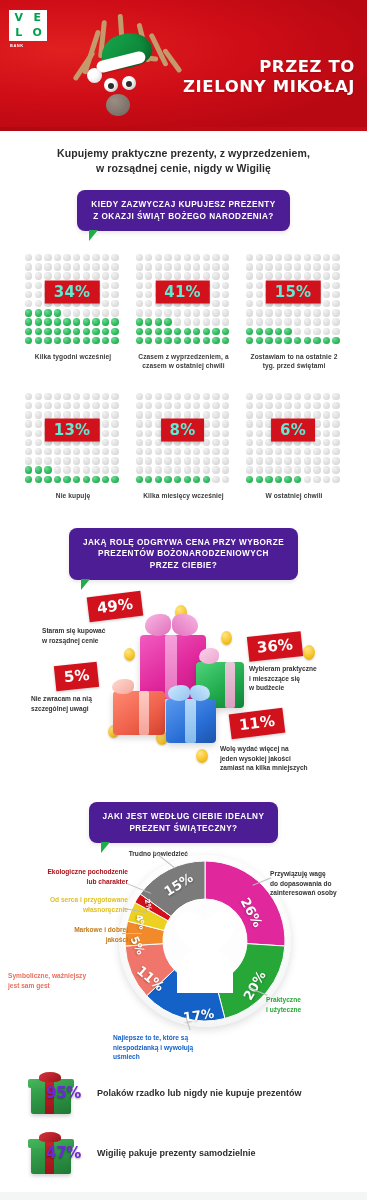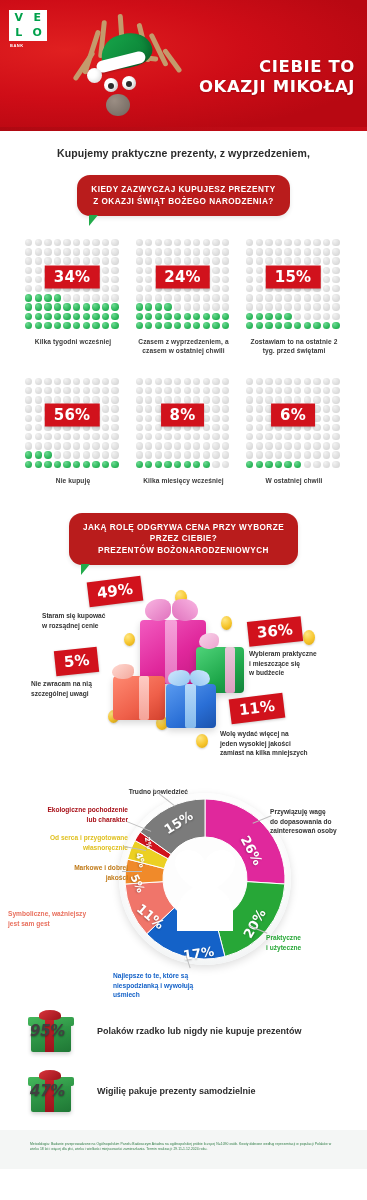--- a/index.html
+++ b/index.html
@@ -52,21 +52,21 @@
   .hero-title{ position:absolute; right:12px; top:57px; text-align:right; color:#fff;
     font-weight:bold; font-size:16.5px; letter-spacing:.6px; line-height:20px;
     font-family:"DejaVu Sans", sans-serif; text-shadow:0 1px 2px rgba(0,0,0,.18);}
 
   
   .intro{ text-align:center; color:#2b2b2b; font-size:10.5px; font-weight:bold;
     line-height:15px; margin:15px 26px 0 26px; letter-spacing:.1px;}
 
   .bubble-wrap{ display:flex; justify-content:center; position:relative; margin-top:14px;}
   .bubble{
-    background:#b91c1c; color:#fff; border-radius:13px; padding:9px 14px;
+    background:#4c1d95; color:#fff; border-radius:8px; padding:9px 14px;
     text-align:center; font-size:8.2px; font-weight:bold; letter-spacing:.45px;
     line-height:11.5px; position:relative; max-width:250px;
     box-shadow:0 2px 4px rgba(0,0,0,.10);
   }
   .bubble:after{
     content:""; position:absolute; left:12px; bottom:-10px; width:0; height:0;
     border-left:9px solid #22ab4b; border-bottom:11px solid transparent;
     border-right:5px solid transparent;
   }
 
@@ -79,21 +79,21 @@
   .dot:before{
     content:""; position:absolute; left:1px; top:1px; width:7.4px; height:7.4px;
     border-radius:50%;
     background:radial-gradient(circle at 32% 28%, #f2f2f2, #dddddd 62%, #cfcfcf 100%);
   }
   .dot.on:before{
     background:radial-gradient(circle at 32% 28%, #6ddb92, #2fb85d 58%, #1f9a49 100%);
   }
   .badge{
     position:absolute; left:50%; top:42%; transform:translate(-50%,-50%);
-    background:#d1121c; color:#ffffff; font-weight:bold; font-size:15px;
+    background:#d1121c; color:#5eead4; font-weight:bold; font-size:15px;
     padding:2px 9px 3px 9px; letter-spacing:.2px;
     font-family:"DejaVu Sans", sans-serif; box-shadow:0 1px 3px rgba(0,0,0,.25);
   }
   .mcaption{ text-align:center; font-size:6.6px; color:#3b3b3b; line-height:9px;
     margin-top:7px; font-weight:bold; letter-spacing:.1px;}
 
   
   .gifts-area{ position:relative; height:210px; margin-top:6px; }
   .tag{
     position:absolute; background:#d1121c; color:#fff; font-weight:bold;
@@ -132,23 +132,23 @@
   .giftbox-ic{ position:relative; width:46px; height:42px; flex:0 0 46px;}
   .gb-body{ position:absolute; left:3px; top:11px; width:40px; height:31px;
     background:linear-gradient(160deg,#3cae54 0%, #2b8f42 55%, #1f7735 100%); border-radius:2px;
     box-shadow:0 2px 4px rgba(0,0,0,.2);}
   .gb-lid{ position:absolute; left:0px; top:7px; width:46px; height:9px;
     background:linear-gradient(160deg,#45b85c, #2f9646); border-radius:2px;}
   .gb-rib{ position:absolute; left:17px; top:7px; width:9px; height:35px;
     background:linear-gradient(180deg,#c8232b,#9c141c);}
   .gb-bow{ position:absolute; left:11px; top:0px; width:22px; height:10px;
     background:linear-gradient(140deg,#d8333b,#9c141c); border-radius:50% 50% 30% 30%;}
-  .gb-pct{ position:absolute; left:2px; top:12px; color:#404040; font-weight:bold;
+  .gb-pct{ position:absolute; left:18px; top:12px; color:#6d28d9; font-weight:bold;
     font-family:"DejaVu Sans", sans-serif; font-size:15px; text-shadow:0 1px 2px rgba(0,0,0,.35);
-    letter-spacing:-.3px;font-style:italic;}
+    letter-spacing:-.3px;}
   .stat-text{ margin-left:23px; font-size:9px; color:#2d2d2d; font-weight:bold; line-height:13px; }
 
   .footer{
     margin:18px 0 0 0; padding:12px 30px 16px 30px;
     background:#f4f6f5; color:#2c7a42; font-size:3.4px; line-height:5.2px;
     letter-spacing:.05px;
   }
 </style>
 </head>
 <body>
@@ -182,27 +182,28 @@
       <div class="eye" style="left:44px; top:72px;">
           <i></i>
         </div>
       <div class="eye" style="left:62px; top:70px;">
           <i></i>
         </div>
       <div class="nose"></div>
     </div>
 
     <div class="hero-title">
-      <div>CIEBIE TO</div>
-      <div>OKAZJI MIKOŁAJ</div>
+      <div>PRZEZ TO</div>
+      <div>ZIELONY MIKOŁAJ</div>
     </div>
   </div>
 
   <div class="intro">
     <div>Kupujemy praktyczne prezenty, z wyprzedzeniem,</div>
+    <div>w rozsądnej cenie, nigdy w Wigilię</div>
   </div>
 
   <div class="bubble-wrap">
     <div class="bubble">
       <div>KIEDY ZAZWYCZAJ KUPUJESZ PREZENTY</div>
       <div>Z OKAZJI ŚWIĄT BOŻEGO NARODZENIA?</div>
     </div>
   </div>
 
   <div class="matrix-row">
@@ -411,21 +412,21 @@
             <div class="dot on"></div>
             <div class="dot on"></div>
             <div class="dot on"></div>
             <div class="dot on"></div>
             <div class="dot on"></div>
             <div class="dot on"></div>
             <div class="dot on"></div>
             <div class="dot on"></div>
             <div class="dot on"></div>
           </div>
-        <div class="badge">24%</div>
+        <div class="badge">41%</div>
       </div>
       <div class="mcaption">Czasem z wyprzedzeniem, a czasem w ostatniej chwili</div>
     </div>
     <div class="matrix-col">
       <div class="matrix">
         <div class="dots">
             <div class="dot"></div>
             <div class="dot"></div>
             <div class="dot"></div>
             <div class="dot"></div>
@@ -630,21 +631,21 @@
             <div class="dot on"></div>
             <div class="dot on"></div>
             <div class="dot on"></div>
             <div class="dot on"></div>
             <div class="dot on"></div>
             <div class="dot on"></div>
             <div class="dot on"></div>
             <div class="dot on"></div>
             <div class="dot on"></div>
           </div>
-        <div class="badge">56%</div>
+        <div class="badge">13%</div>
       </div>
       <div class="mcaption">Nie kupuję</div>
     </div>
     <div class="matrix-col">
       <div class="matrix">
         <div class="dots">
             <div class="dot"></div>
             <div class="dot"></div>
             <div class="dot"></div>
             <div class="dot"></div>
@@ -855,22 +856,22 @@
           </div>
         <div class="badge">6%</div>
       </div>
       <div class="mcaption">W ostatniej chwili</div>
     </div>
   </div>
 
   <div class="bubble-wrap" style="margin-top:28px;">
     <div class="bubble">
       <div>JAKĄ ROLĘ ODGRYWA CENA PRZY WYBORZE</div>
+      <div>PREZENTÓW BOŻONARODZENIOWYCH</div>
       <div>PRZEZ CIEBIE?</div>
-      <div>PREZENTÓW BOŻONARODZENIOWYCH</div>
     </div>
   </div>
 
   <div class="gifts-area">
 
     <div class="coin" style="left:175px; top:19px; width:12px; height:15px;"></div>
     <div class="coin" style="left:221px; top:45px; width:11px; height:14px;"></div>
     <div class="coin" style="left:303px; top:59px; width:12px; height:15px;"></div>
     <div class="coin" style="left:124px; top:62px; width:11px; height:13px;"></div>
     <div class="coin" style="left:108px; top:139px; width:11px; height:13px;"></div>
@@ -929,20 +930,26 @@
     </div>
 
     <div class="tag" style="left:230px; top:125px; transform:rotate(-7deg);">11%</div>
     <div class="gtext" style="left:220px; top:158px; width:130px;">
       <div>Wolę wydać więcej na</div>
       <div>jeden wysokiej jakości</div>
       <div>zamiast na kilka mniejszych</div>
     </div>
   </div>
 
+  <div class="bubble-wrap" style="margin-top:6px;">
+    <div class="bubble">
+      <div>JAKI JEST WEDŁUG CIEBIE IDEALNY</div>
+      <div>PREZENT ŚWIĄTECZNY?</div>
+    </div>
+  </div>
 
   <div class="donut-area">
     <div class="donut-plate"></div>
     <svg class="donut-svg" width="172" height="172" viewBox="0 0 172 172">
       <g id="donut-slices">
           <path d="M 86 6 A 80 80 0 0 1 165.84213827426174 91.02324156234508 L 127.91712259398741 88.63720182023117 A 42 42 0 0 0 86 44 Z" fill="#e0289c" stroke="#ffffff" stroke-width="1"></path>
           <path d="M 165.84213827426174 91.02324156234508 A 80 80 0 0 1 105.89519097318838 163.4866528902905 L 96.4449752609239 126.68049276740251 A 42 42 0 0 0 127.91712259398741 88.63720182023117 Z" fill="#27a737" stroke="#ffffff" stroke-width="1"></path>
           <path d="M 105.89519097318838 163.4866528902905 A 80 80 0 0 1 27.682509806287065 140.7637684742951 L 55.38331764830071 114.75097844900492 A 42 42 0 0 0 96.4449752609239 126.68049276740251 Z" fill="#1462c8" stroke="#ffffff" stroke-width="1"></path>
           <path d="M 27.682509806287065 140.7637684742951 A 80 80 0 0 1 6.157861725738272 91.02324156234509 L 44.08287740601259 88.63720182023117 A 42 42 0 0 0 55.38331764830071 114.75097844900492 Z" fill="#f0756a" stroke="#ffffff" stroke-width="1"></path>
           <path d="M 6.157861725738272 91.02324156234509 A 80 80 0 0 1 8.513347109709514 66.1048090268116 L 45.319507232597495 75.55502473907609 A 42 42 0 0 0 44.08287740601259 88.63720182023117 Z" fill="#f08a2a" stroke="#ffffff" stroke-width="1"></path>

